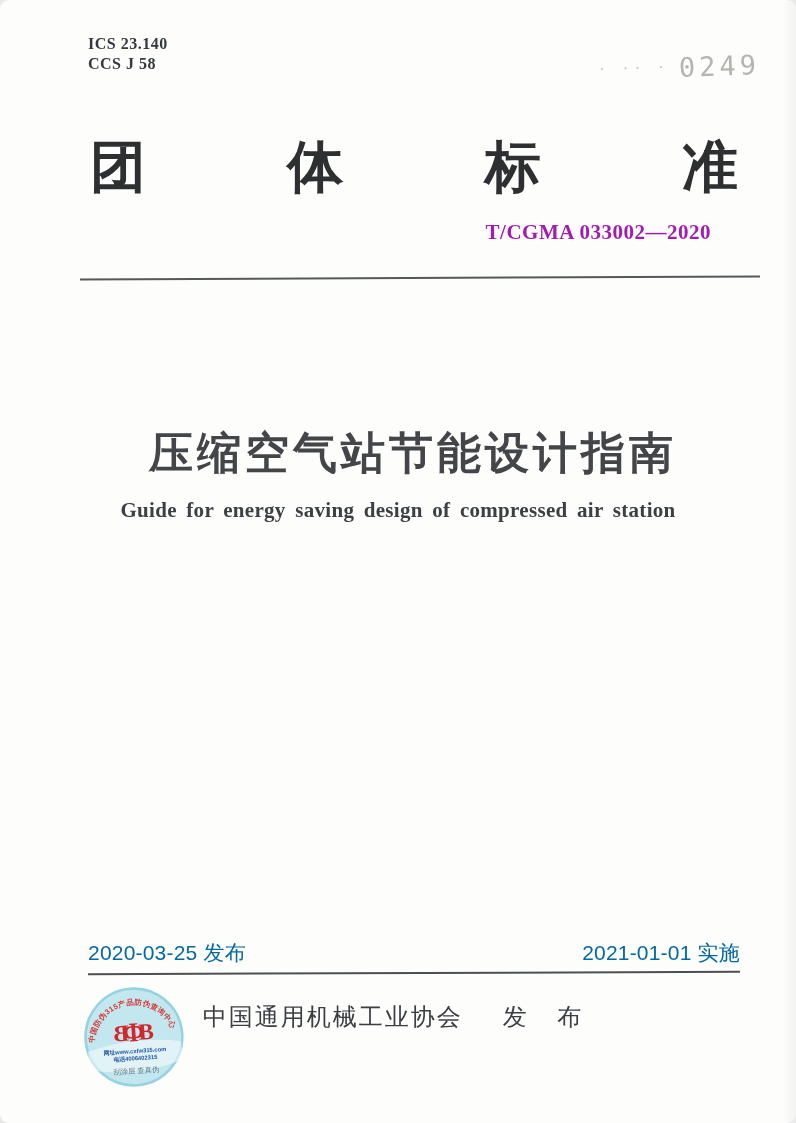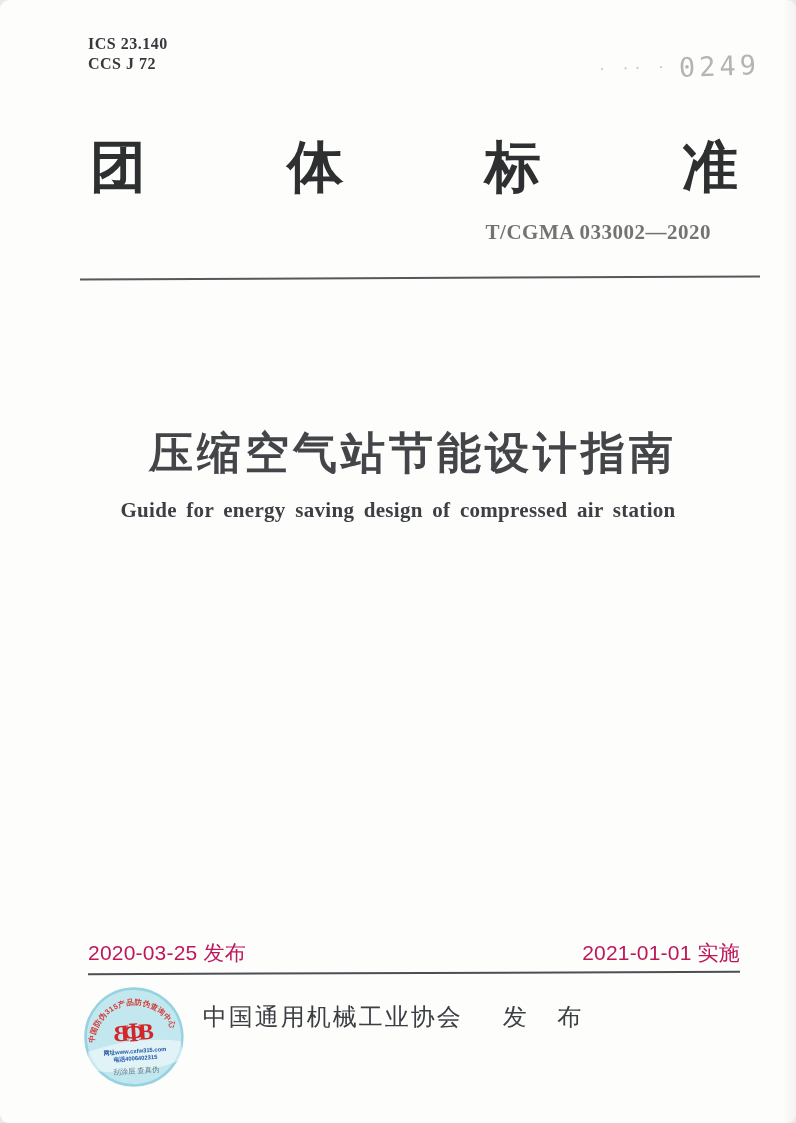--- a/index.html
+++ b/index.html
@@ -51,21 +51,21 @@
   .banner {
     position: absolute; left: 90px; top: 130px; width: 648px;
     display: flex; justify-content: space-between;
     font-size: 56px; font-weight: 900; color: #2e2f31;
     font-family: "Liberation Sans", sans-serif;
   }
 
   .std-number {
     position: absolute; right: 85px; top: 220px;
     font-family: "Liberation Serif", serif;
-    font-weight: bold; font-size: 21px; color: #737373;
+    font-weight: bold; font-size: 21px; color: #a21caf;
     letter-spacing: 0.5px;
   }
 
   .rule-top {
     position: absolute; left: 80px; top: 277px; width: 680px; height: 2px;
     background: #55585c;
     transform: rotate(-0.25deg);
   }
 
   .title-cn {
@@ -81,21 +81,21 @@
     position: absolute; left: 0; top: 498px; width: 100%;
     text-align: center;
     font-family: "Liberation Serif", serif;
     font-weight: bold; font-size: 21px; color: #3c3f43;
     word-spacing: 4px; letter-spacing: 0.3px;
   }
 
   .dates-row {
     position: absolute; left: 88px; top: 939px; width: 652px;
     display: flex; justify-content: space-between;
-    font-size: 21px; color: #be185d;
+    font-size: 21px; color: #0369a1;
     font-family: "Liberation Sans", sans-serif;
     letter-spacing: 0.2px;
   }
 
   .rule-bottom {
     position: absolute; left: 88px; top: 972px; width: 652px; height: 2px;
     background: #4c4f53;
     transform: rotate(-0.2deg);
   }
 
@@ -113,21 +113,21 @@
     transform: rotate(-4deg);
   }
 </style>
 </head>
 <body>
 
 <div class="page">
 
   <div class="ics-block">
     <div>ICS 23.140</div>
-    <div>CCS J 72</div>
+    <div>CCS J 58</div>
   </div>
 
   <div class="stamp">
     <span class="stamp-prefix">· ·· ·</span><span class="stamp-number">0249</span>
   </div>
 
   <div class="banner">
     <span>团</span>
     <span>体</span>
     <span>标</span>

